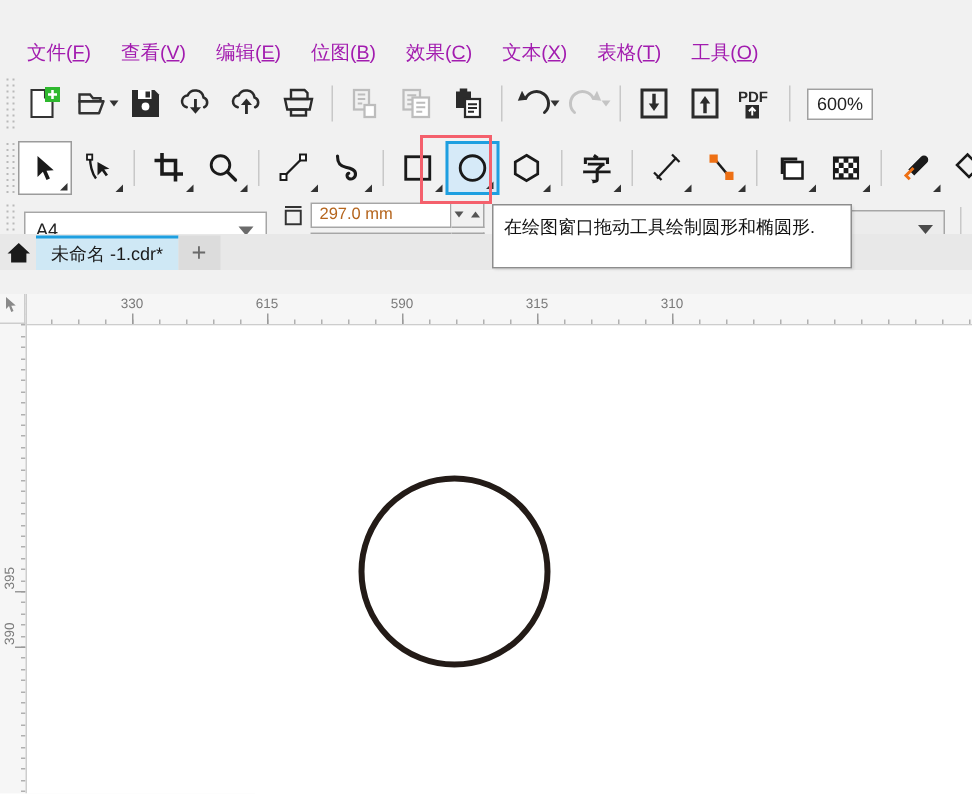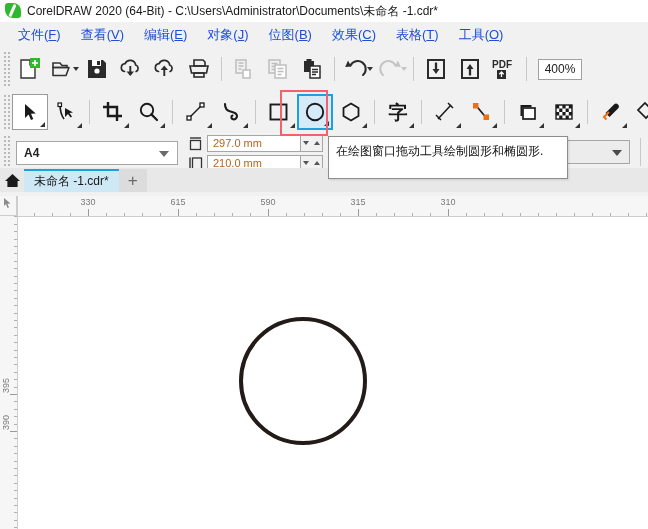--- a/index.html
+++ b/index.html
@@ -42,21 +42,21 @@
 
   
   .menubar {
     position: absolute; left: 0; top: 22px; width: 648px; height: 26px;
     background: #f1f1f1;
     display: flex; align-items: center;
     padding-left: 8px;
     box-sizing: border-box;
   }
   .menu-item {
-    font-size: 13px; color: #1d4ed8;
+    font-size: 13px; color: #a21caf;
     padding: 3px 10px 3px 10px;
     white-space: nowrap; cursor: default;
   }
   .menu-item .mn { }
   .menu-item .hk { text-decoration: underline; }
 
   
   .std-toolbar {
     position: absolute; left: 0; top: 48px; width: 648px; height: 42px;
     background: #f1f1f1;
@@ -125,21 +125,20 @@
   .propbar {
     position: absolute; left: 0; top: 134px; width: 648px; height: 38px;
     background: #f1f1f1;
     display: flex; align-items: center;
   }
   .combo {
     width: 162px; height: 24px; background: #ffffff; border: 1px solid #a6a6a6;
     display: flex; align-items: center; box-sizing: border-box;
     font-size: 12px; color: #222; padding-left: 7px; position: relative;
     margin-left: 4px;
-    font-weight: bold;
   }
   .combo .caret {
     position: absolute; right: 8px; top: 50%; margin-top: -2px;
     width: 0; height: 0;
     border-left: 5px solid transparent; border-right: 5px solid transparent;
     border-top: 6px solid #6b6b6b;
   }
   .pagesize-group {
     display: flex; flex-direction: column; gap: 2px; margin-left: 10px;
   }
@@ -184,21 +183,21 @@
     padding: 4px 7px 0 7px;
     z-index: 30;
     box-shadow: 1px 1px 2px rgba(0,0,0,0.12);
   }
   .tt-title { font-size: 12px; color: #111; font-weight: bold; white-space: nowrap; }
   .tt-title .hk { font-weight: bold; font-size: 11px; }
   .tt-body { font-size: 12px; color: #111; margin-top: 2px; white-space: nowrap; }
 
   
   .tabbar {
-    position: absolute; left: 0; top: 168px; width: 648px; height: 24px;
+    position: absolute; left: 0; top: 156px; width: 648px; height: 24px;
     background: #e8e8e8;
     display: flex; align-items: flex-end;
   }
   .home-tab {
     width: 24px; height: 24px; display: flex; align-items: center; justify-content: center;
     flex: none;
   }
   .doc-tab {
     height: 23px; background: #cfe8f5; border-top: 2px solid #1e9fe0;
     display: flex; align-items: center; padding: 0 10px;
@@ -256,35 +255,28 @@
     border-radius: 50%;
     box-sizing: border-box;
     background: transparent;
   }
 </style>
 </head>
 <body>
 
 <div id="app">
 
-  <div class="titlebar">
-    <div class="title-logo">
-      <div class="balloon"></div>
-        <div class="slash"></div>
-    </div>
-    <div class="title-text">CorelDRAW 2020 (64-Bit) - C:\Users\Administrator\Documents\未命名 -1.cdr*</div>
-  </div>
 
   <div class="menubar">
     <div class="menu-item"><span class="mn">文件</span>(<span class="hk">F</span>)</div>
     <div class="menu-item"><span class="mn">查看</span>(<span class="hk">V</span>)</div>
     <div class="menu-item"><span class="mn">编辑</span>(<span class="hk">E</span>)</div>
-    <div class="menu-item"><span class="mn">对象</span>(<span class="hk">J</span>)</div>
     <div class="menu-item"><span class="mn">位图</span>(<span class="hk">B</span>)</div>
     <div class="menu-item"><span class="mn">效果</span>(<span class="hk">C</span>)</div>
+    <div class="menu-item"><span class="mn">文本</span>(<span class="hk">X</span>)</div>
     <div class="menu-item"><span class="mn">表格</span>(<span class="hk">T</span>)</div>
     <div class="menu-item"><span class="mn">工具</span>(<span class="hk">O</span>)</div>
   </div>
 
   <div class="std-toolbar">
     <div class="grip"></div>
 
     <div class="tb-btn">
       <svg width="24" height="24" viewBox="0 0 24 24">
         <path d="M4 3 h9 l5 5 v13 h-14 z" fill="#fff" stroke="#333" stroke-width="1.4"></path>
@@ -402,21 +394,21 @@
     <div class="tb-btn">
       <svg width="26" height="24" viewBox="0 0 26 24">
         <text x="1" y="11" font-family="Liberation Sans, sans-serif" font-size="10" font-weight="bold" fill="#2b2b2b">PDF</text>
         <rect x="6" y="13" width="9" height="9" fill="#2b2b2b"></rect>
         <path d="M10.5 20 v-5 M8.3 17.2 l2.2 -2.2 l2.2 2.2" stroke="#fff" stroke-width="1.3" fill="none"></path>
       </svg>
     </div>
 
     <div class="tb-sep"></div>
 
-    <div class="zoom-box">400%</div>
+    <div class="zoom-box">600%</div>
   </div>
 
   <div class="tools-toolbar">
     <div class="grip"></div>
 
     <div class="tool-btn active-sel">
       <svg width="20" height="20" viewBox="0 0 20 20">
         <path d="M5 2 L5 16 L8.6 12.5 L11 18 L13.3 17 L11 11.8 L15.8 11.5 Z" fill="#1a1a1a"></path>
       </svg>
       <span class="tool-corner"></span>

